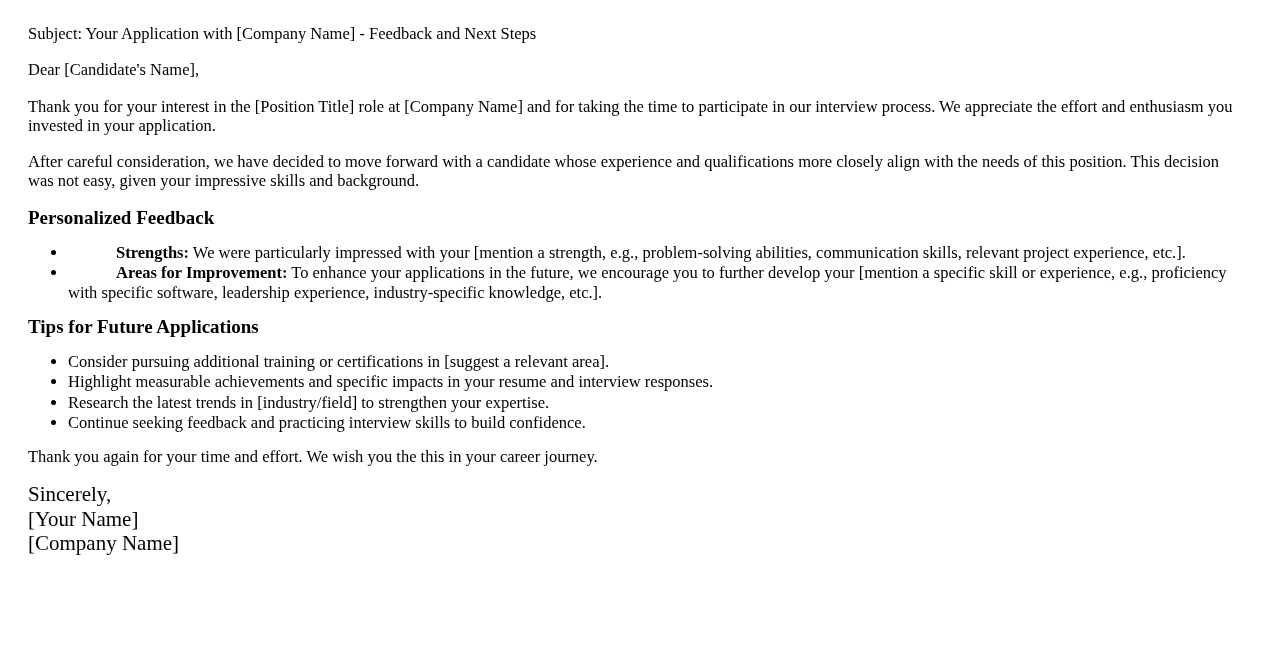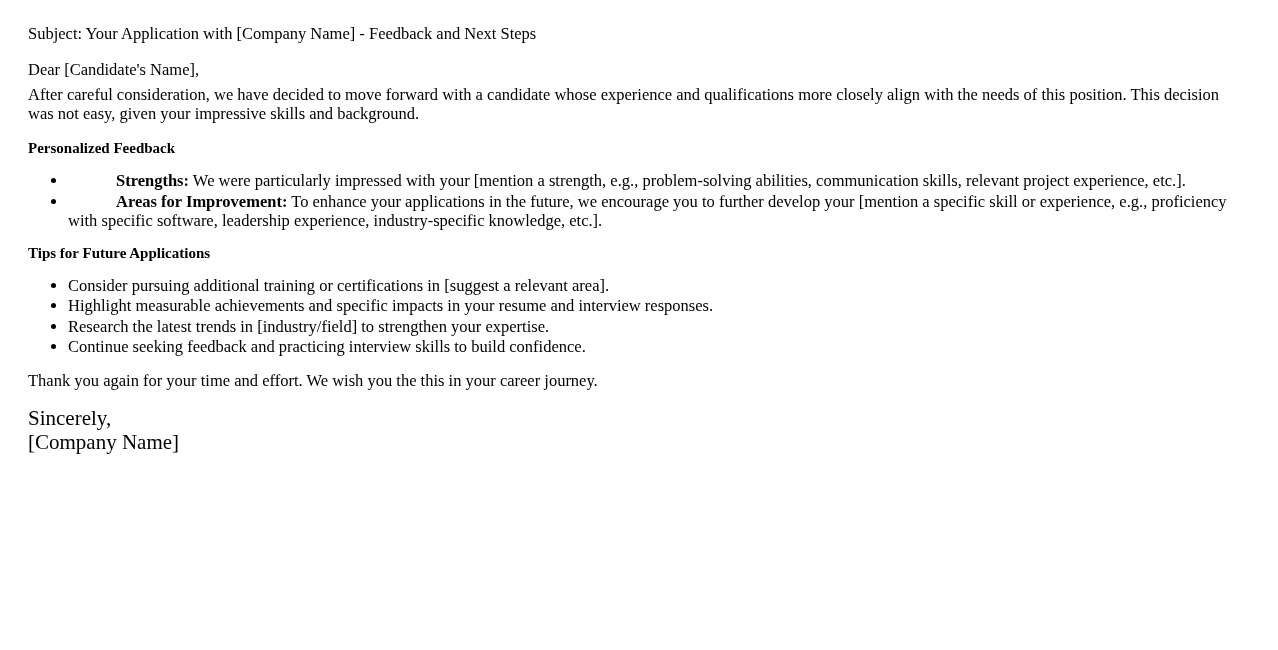--- a/index.html
+++ b/index.html
@@ -25,24 +25,24 @@
     line-height: 1.18;
   }
   .para {
     margin-bottom: 16px;
     max-width: 1215px;
   }
   .subject {
     margin-bottom: 17px;
   }
   .salutation {
-    margin-bottom: 5px;
+    margin-bottom: 17px;
   }
   h2 {
-    font-size: 15px;
+    font-size: 19px;
     font-weight: bold;
     margin: 0 0 14px 0;
     line-height: 1.15;
   }
   ul {
     margin: 0 0 14px 0;
     padding-left: 40px;
     list-style-type: disc;
   }
   li {
@@ -67,20 +67,21 @@
 </style>
 </head>
 <body>
 
 <div class="page">
 
   <p class="para subject">Subject: Your Application with [Company Name] - Feedback and Next Steps</p>
 
   <p class="para salutation">Dear [Candidate's Name],</p>
 
+  <p class="para">Thank you for your interest in the [Position Title] role at [Company Name] and for taking the time to participate in our interview process. We appreciate the effort and enthusiasm you invested in your application.</p>
 
   <p class="para">After careful consideration, we have decided to move forward with a candidate whose experience and qualifications more closely align with the needs of this position. This decision was not easy, given your impressive skills and background.</p>
 
   <h2>Personalized Feedback</h2>
 
   <ul>
     <li><span class="bold">Strengths:</span><span> We were particularly impressed with your [mention a strength, e.g., problem-solving abilities, communication skills, relevant project experience, etc.].</span></li>
     <li><span class="bold">Areas for Improvement:</span><span> To enhance your applications in the future, we encourage you to further develop your [mention a specific skill or experience, e.g., proficiency with specific software, leadership experience, industry-specific knowledge, etc.].</span></li>
   </ul>
 
@@ -91,16 +92,17 @@
     <li>Highlight measurable achievements and specific impacts in your resume and interview responses.</li>
     <li>Research the latest trends in [industry/field] to strengthen your expertise.</li>
     <li>Continue seeking feedback and practicing interview skills to build confidence.</li>
   </ul>
 
 
   <p class="para">Thank you again for your time and effort. We wish you the this in your career journey.</p>
 
   <div class="sig-block">
     <div>Sincerely,</div>
+    <div>[Your Name]</div>
     <div>[Company Name]</div>
   </div>
 
 </div>
 
 </body></html>

